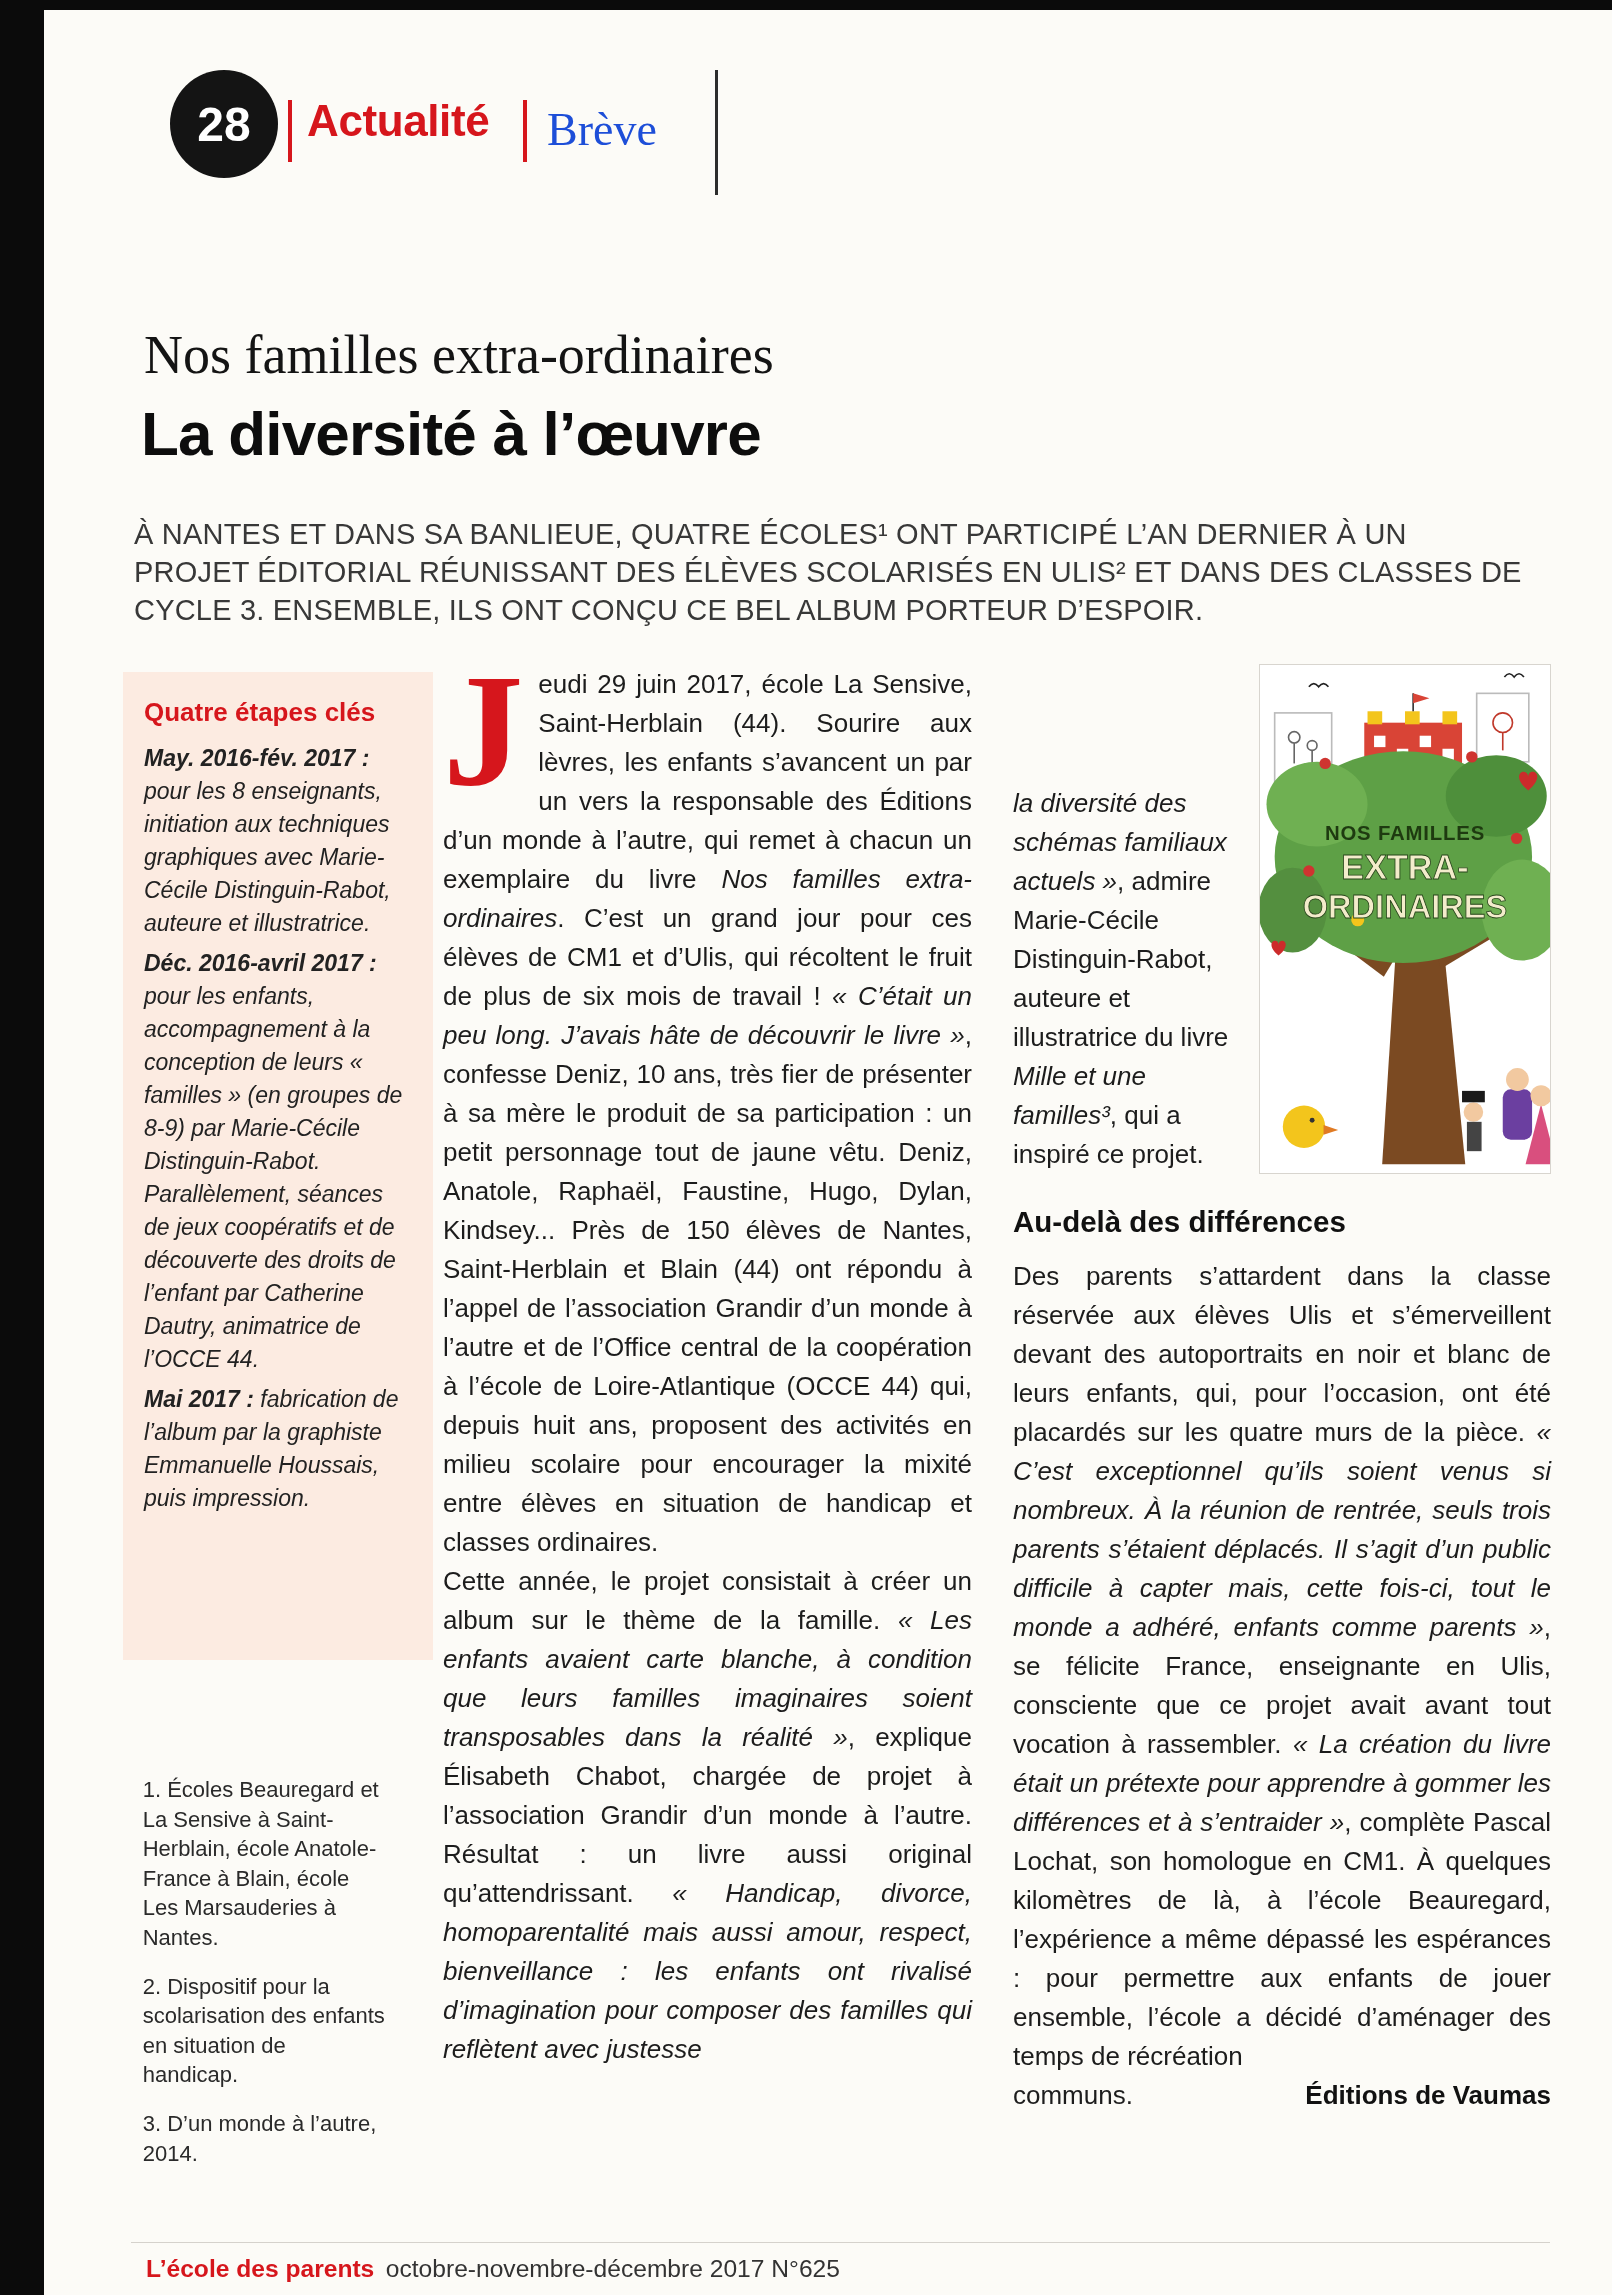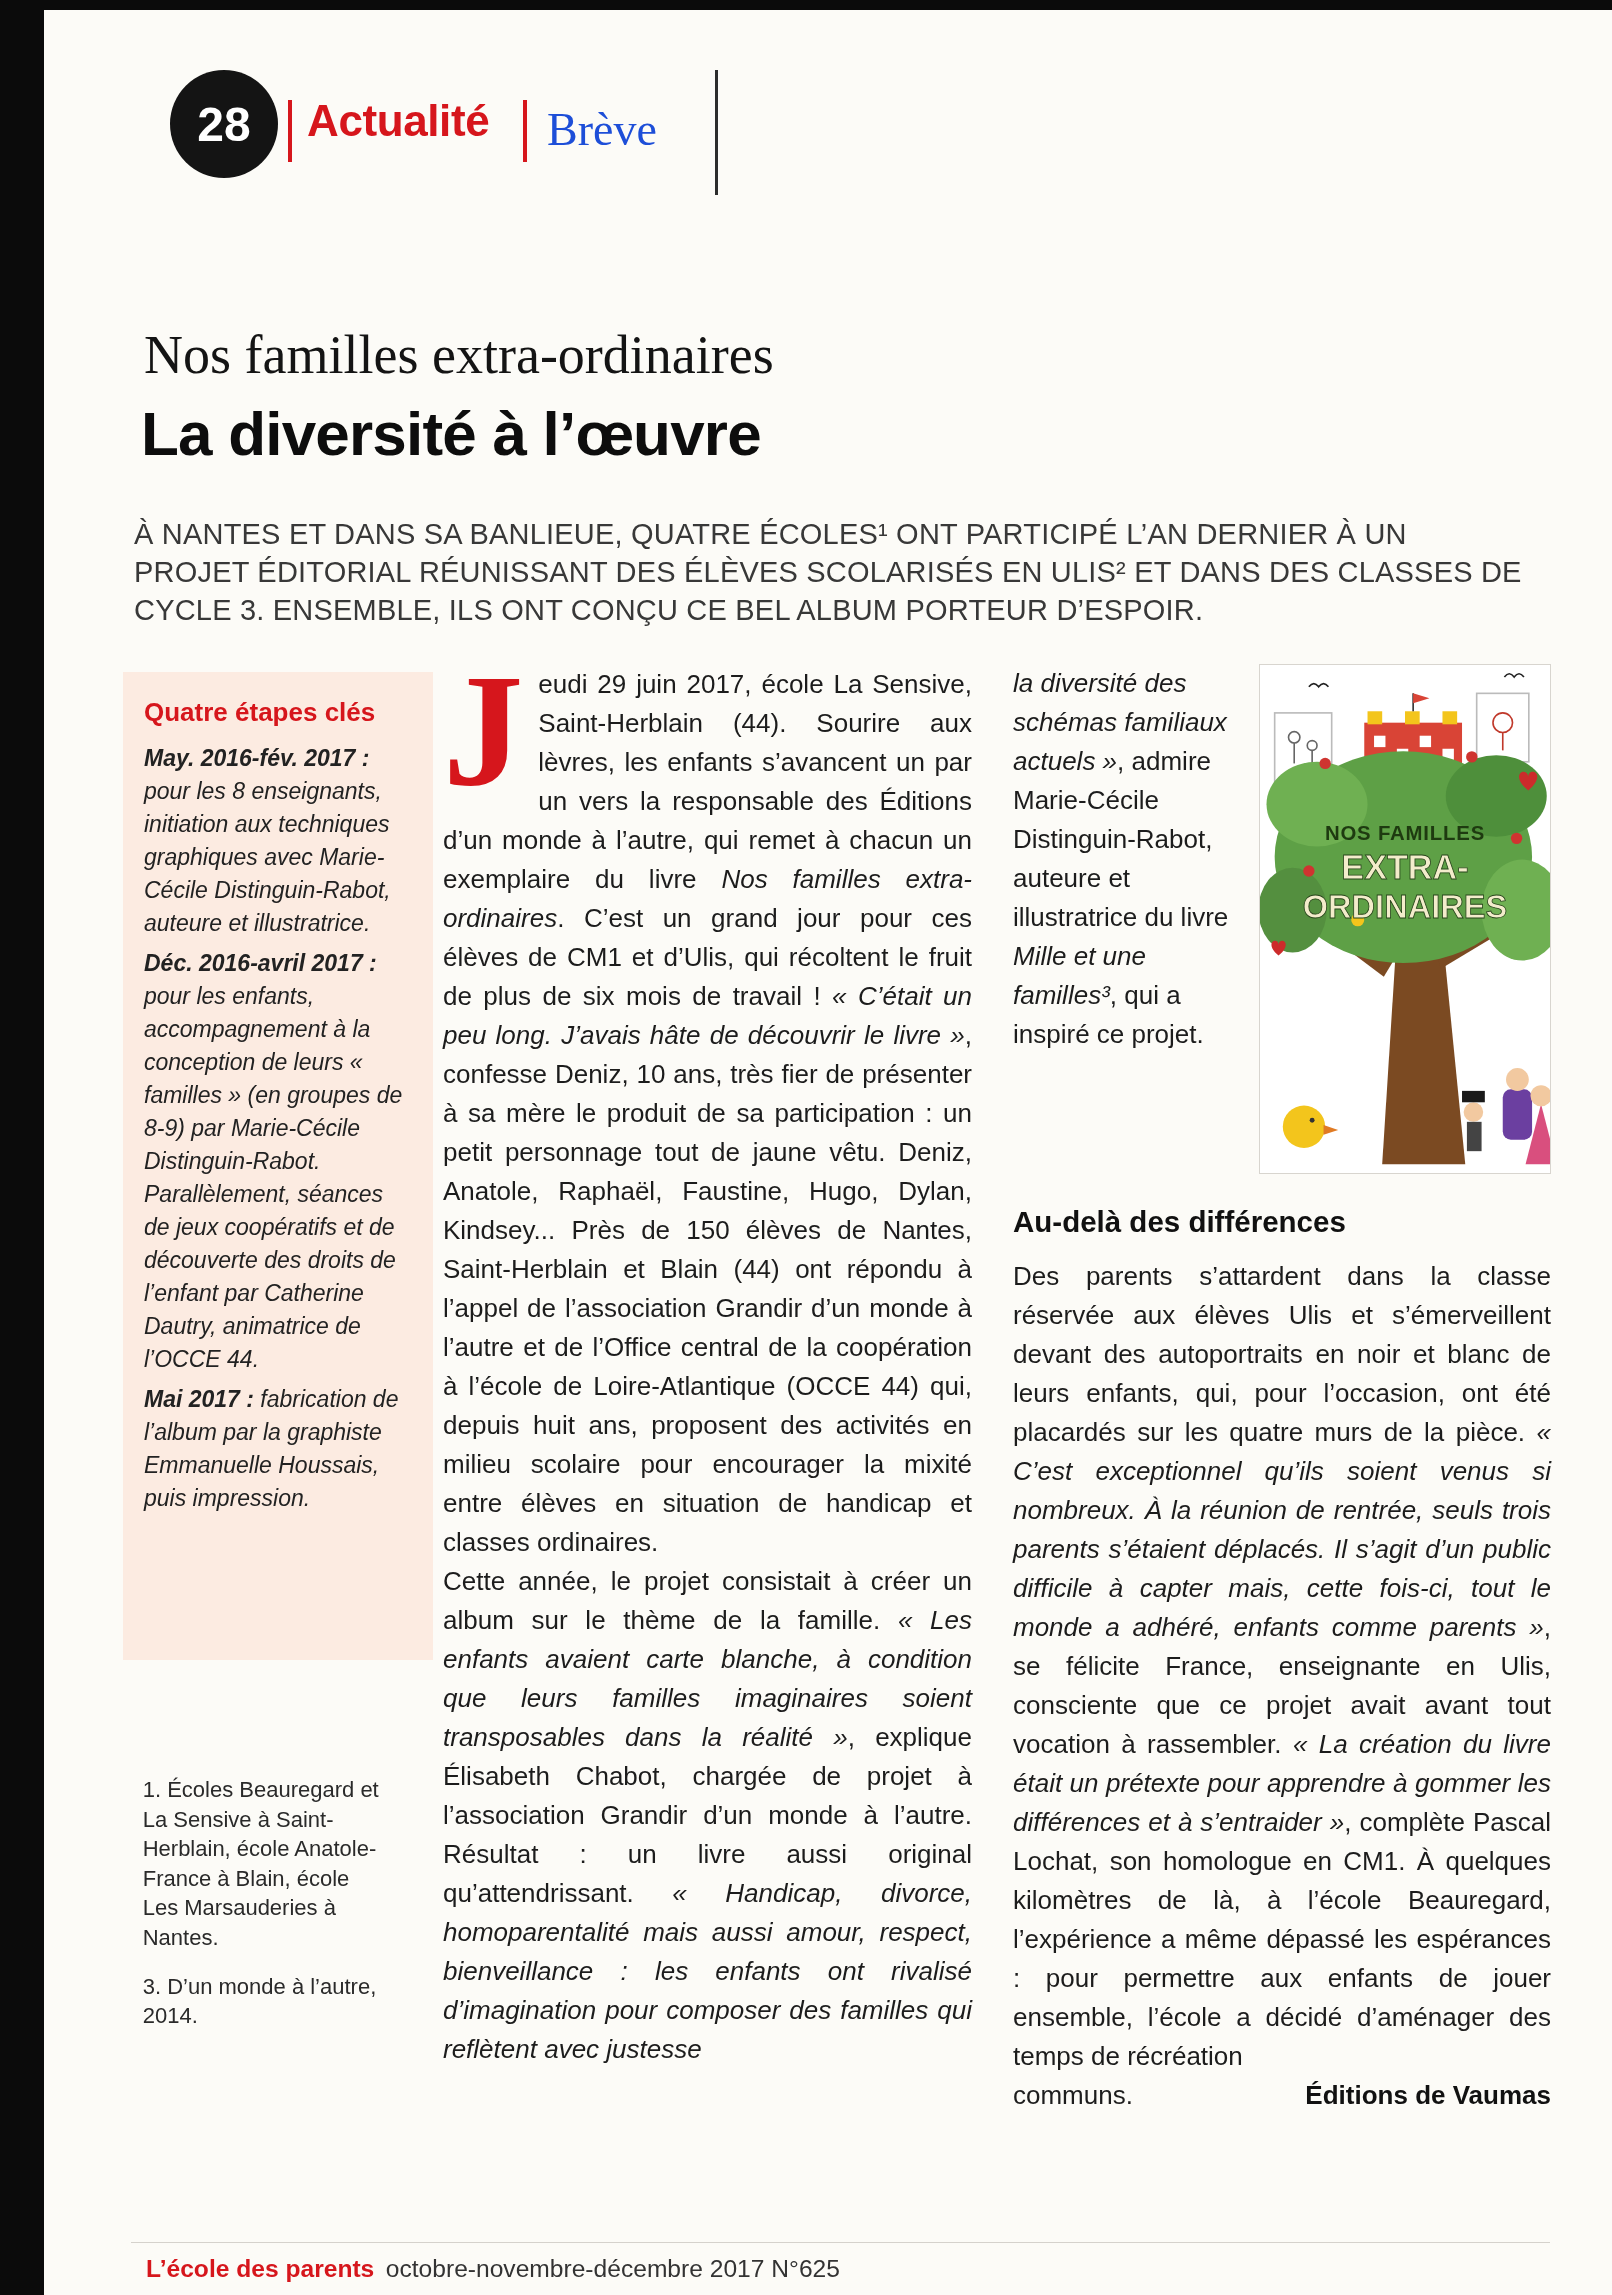--- a/index.html
+++ b/index.html
@@ -84,21 +84,21 @@
   .body em { font-style:italic; }
   .dropcap {
     float:left;
     font-family:"Liberation Serif", serif; font-weight:700;
     font-size:161px; line-height:121px;
     color:var(--accent,#d6161c);
     margin:4.9px 14.8px 0 0;
   }
 
   
-  .right-top { display:flex; gap:10px; }
+  .right-top { display:flex; gap:10px;align-items:flex-end; }
   .narrow { width:216px; flex:none; text-align:left; }
   .cover {
     width:292px; height:510px; flex:none; margin-left:auto;
     background:#ffffff; border:0.8px solid #d8d5cf;
   }
   .cover svg { display:block; width:100%; height:100%; }
   .cover text { font-family:"Liberation Sans", sans-serif; font-weight:700; }
 
   .subhead { font-size:29.5px; font-weight:700; color:#111; margin-top:31px; margin-bottom:18px; }
 
@@ -132,20 +132,21 @@
 
 <aside class="col-left">
   <section class="keybox">
     <h3 class="keybox-title">Quatre étapes clés</h3>
     <p class="step"><strong class="lead">May. 2016-fév. 2017 :</strong> <span>pour les 8 enseignants, initiation aux techniques graphiques avec Marie-Cécile Distinguin-Rabot, auteure et illustratrice.</span></p>
     <p class="step"><strong class="lead">Déc. 2016-avril 2017 :</strong> <span>pour les enfants, accompagnement à la conception de leurs « familles » (en groupes de 8-9) par Marie-Cécile Distinguin-Rabot. Parallèlement, séances de jeux coopératifs et de découverte des droits de l’enfant par Catherine Dautry, animatrice de l’OCCE 44.</span></p>
     <p class="step"><strong class="lead">Mai 2017 :</strong> <span>fabrication de l’album par la graphiste Emmanuelle Houssais, puis impression.</span></p>
   </section>
   <div class="footnotes">
     <p class="footnote">1. Écoles Beauregard et La Sensive à Saint-Herblain, école Anatole-France à Blain, école Les Marsauderies à Nantes.</p>
+    <p class="footnote">2. Dispositif pour la scolarisation des enfants en situation de handicap.</p>
     <p class="footnote">3. D’un monde à l’autre, 2014.</p>
   </div>
 </aside>
 
 <main class="col-mid">
   <p class="body"><span class="dropcap">J</span><span>eudi 29 juin 2017, école La Sensive, Saint-Herblain (44). Sourire aux lèvres, les enfants s’avancent un par un vers la responsable des Éditions d’un monde à l’autre, qui remet à chacun un exemplaire du livre </span><em>Nos familles extra-ordinaires</em><span>. C’est un grand jour pour ces élèves de CM1 et d’Ulis, qui récoltent le fruit de plus de six mois de travail ! </span><em>« C’était un peu long. J’avais hâte de découvrir le livre »</em><span>, confesse Deniz, 10 ans, très fier de présenter à sa mère le produit de sa participation : un petit personnage tout de jaune vêtu. Deniz, Anatole, Raphaël, Faustine, Hugo, Dylan, Kindsey... Près de 150 élèves de Nantes, Saint-Herblain et Blain (44) ont répondu à l’appel de l’association Grandir d’un monde à l’autre et de l’Office central de la coopération à l’école de Loire-Atlantique (OCCE 44) qui, depuis huit ans, proposent des activités en milieu scolaire pour encourager la mixité entre élèves en situation de handicap et classes ordinaires.</span></p>
   <p class="body"><span>Cette année, le projet consistait à créer un album sur le thème de la famille. </span><em>« Les enfants avaient carte blanche, à condition que leurs familles imaginaires soient transposables dans la réalité »</em><span>, explique Élisabeth Chabot, chargée de projet à l’association Grandir d’un monde à l’autre. Résultat : un livre aussi original qu’attendrissant. </span><em>« Handicap, divorce, homoparentalité mais aussi amour, respect, bienveillance : les enfants ont rivalisé d’imagination pour composer des familles qui reflètent avec justesse</em></p>
 </main>
 
 <section class="col-right">

